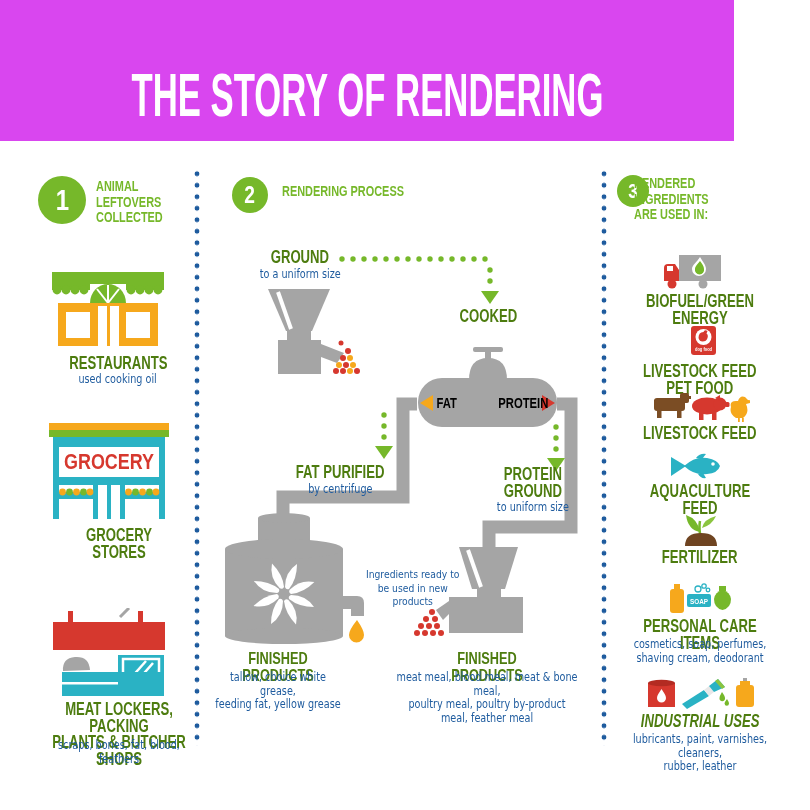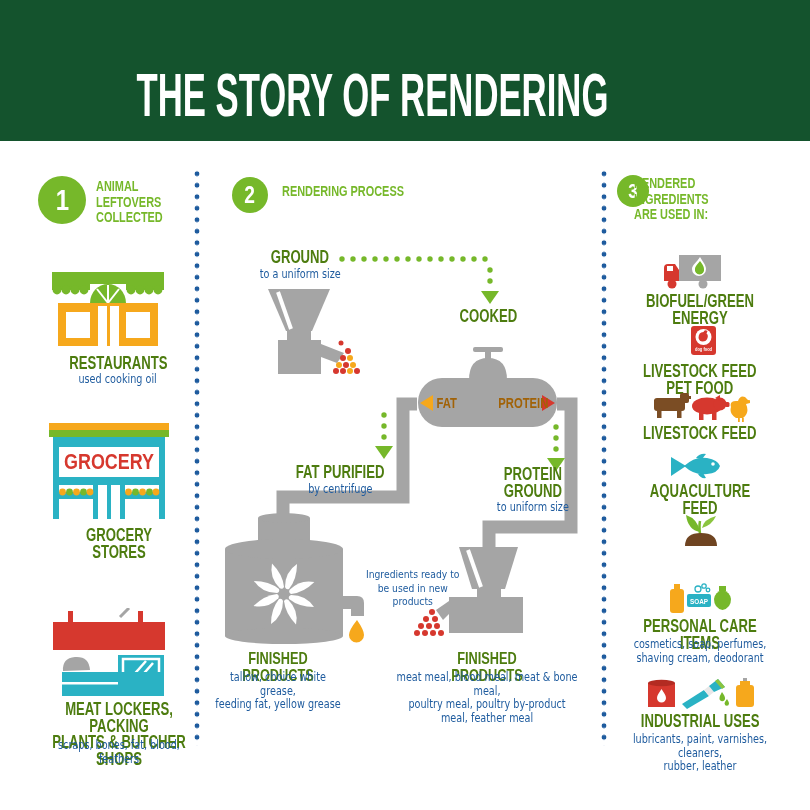--- a/index.html
+++ b/index.html
@@ -1,40 +1,40 @@
 <!DOCTYPE html>
 <html><head>
 <meta charset="utf-8">
 <style>
   html,body{margin:0;padding:0;background:#fff;}
   .canvas{position:relative;width:810px;height:810px;background:#fff;overflow:hidden;
           font-family:"Liberation Sans",sans-serif;}
   
-  .banner{position:absolute;left:0;top:0;width:810px;height:141px;background:#14532d;
-          display:flex;align-items:center;justify-content:flex-end;gap:16px;padding-top:48px;box-sizing:border-box;}
+  .banner{position:absolute;left:0;top:0;width:734px;height:141px;background:#d946ef;
+          display:flex;align-items:center;justify-content:center;gap:16px;padding-top:48px;box-sizing:border-box;}
   .hdots{width:168px;height:8px;
          background-image:radial-gradient(circle,#ffffff 3px,rgba(255,255,255,0) 3.6px);
          background-size:13px 8px;background-position:center;}
   .title{color:#fff;font-weight:bold;font-size:62px;line-height:56px;white-space:nowrap;}
   .cx{display:inline-block;transform:scaleX(0.56);transform-origin:center;}
   
   .vdots{position:absolute;width:6px;
          background-image:radial-gradient(circle,#1e5b9e 2.1px,rgba(30,91,158,0) 2.7px);
          background-size:6px 11.5px;background-position:top center;}
   
   .numcirc{position:absolute;border-radius:50%;background:#76b82a;color:#fff;font-weight:bold;
            display:flex;align-items:center;justify-content:center;}
   .numcirc span{display:inline-block;transform:scaleX(0.8);}
   
   .colhead{position:absolute;color:#76b82a;font-weight:bold;font-size:14px;line-height:15.5px;}
   .colhead .cs{display:inline-block;transform:scaleX(0.78);transform-origin:left top;white-space:pre-line;}
   
   .lbl{position:absolute;color:#4d7c0f;font-weight:bold;font-size:17.5px;line-height:16.5px;text-align:center;}
   .lbl .cs{display:inline-block;transform:scaleX(0.75);transform-origin:center top;white-space:pre-line;}
-  .lbl.white{color:#a16207;font-size:15px;}
+  .lbl.white{color:#000000;font-size:15px;}
   
   .sub{position:absolute;color:#1e5b9e;font-family:"DejaVu Sans",sans-serif;font-size:11.5px;
        line-height:13.5px;text-align:center;}
   .sub .cs{display:inline-block;transform:scaleX(0.84);transform-origin:center top;white-space:pre-line;}
   .icon{position:absolute;}
   svg{display:block;}
 </style>
 </head>
 <body>
 
@@ -352,20 +352,21 @@
   <div class="lbl" style="left:612px;top:483px;width:176px;"><span class="cs">AQUACULTURE FEED</span></div>
 
   <div class="icon" style="left:684px;top:510px;">
     <svg width="34" height="37" viewBox="0 0 34 37">
       <path d="M16,24 Q15,16 16,11" stroke="#76b82a" stroke-width="2.5" fill="none"></path>
       <path d="M16,22 Q4,20 2,5 Q14,9 16,22 Z" fill="#76b82a"></path>
       <path d="M18,18 Q28,15 32,6 Q20,9 18,18 Z" fill="#8bc53f"></path>
       <path d="M1,36 Q1,23 17,23 Q33,23 33,36 Z" fill="#6f4421"></path>
     </svg>
   </div>
+  <div class="lbl" style="left:612px;top:549px;width:176px;"><span class="cs">FERTILIZER</span></div>
 
   <div class="icon" style="left:670px;top:580px;">
     <svg width="64" height="34" viewBox="0 0 64 34">
       <rect x="4" y="4" width="6" height="6" fill="#f6a81c"></rect>
       <rect x="0" y="9" width="14" height="24" rx="3" fill="#f6a81c"></rect>
       <g stroke="#2ab2c4" stroke-width="1.3" fill="#ffffff">
         <circle cx="28" cy="9" r="3"></circle>
           <circle cx="34" cy="6" r="2.2"></circle>
           <circle cx="38" cy="10" r="1.8"></circle>
       </g>
@@ -394,17 +395,17 @@
         <path d="M74,14 Q77,18 77,20 A2.8,2.8 0 1 1 71.5,20 Q71.5,18 74,14 Z" fill="#76b82a"></path>
         <path d="M79,21 Q81,24 81,25.5 A2.2,2.2 0 1 1 76.6,25.5 Q76.6,24 79,21 Z" fill="#76b82a"></path>
       </g>
       <g>
         <rect x="95" y="0" width="4" height="3" fill="#a5a5a5"></rect>
         <rect x="92" y="3" width="10" height="4" fill="#f6a81c"></rect>
         <rect x="88" y="7" width="18" height="22" rx="3" fill="#f6a81c"></rect>
       </g>
     </svg>
   </div>
-  <div class="lbl" style="left:612px;top:713px;width:176px;"><span class="cs">INDUSTRIAL USES</span></div>
+  <div class="lbl" style="left:612px;top:713px;width:176px;font-style:italic;"><span class="cs">INDUSTRIAL USES</span></div>
   <div class="sub" style="left:608px;top:733px;width:184px;"><span class="cs">lubricants, paint, varnishes, cleaners,
 rubber, leather</span></div>
 
 </div>
 
 </body></html>

